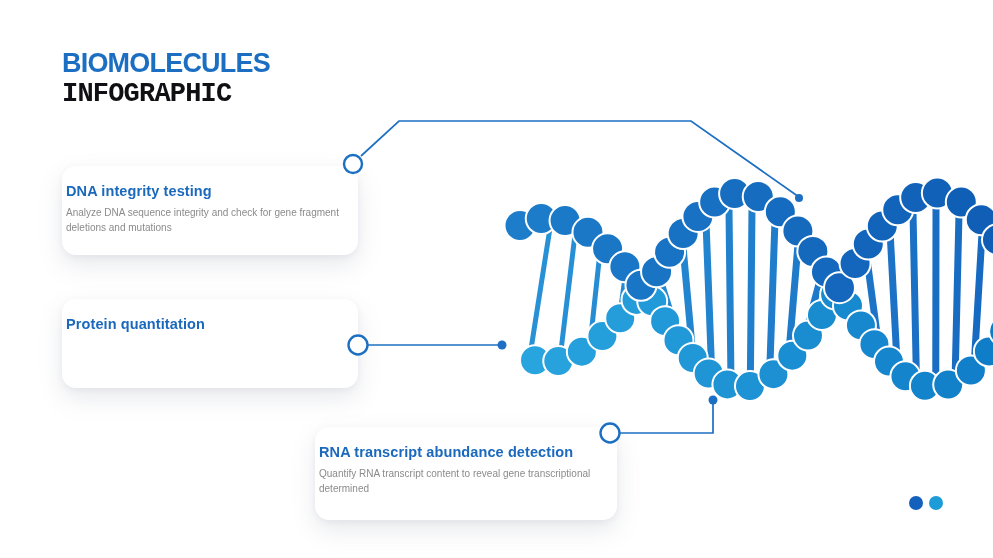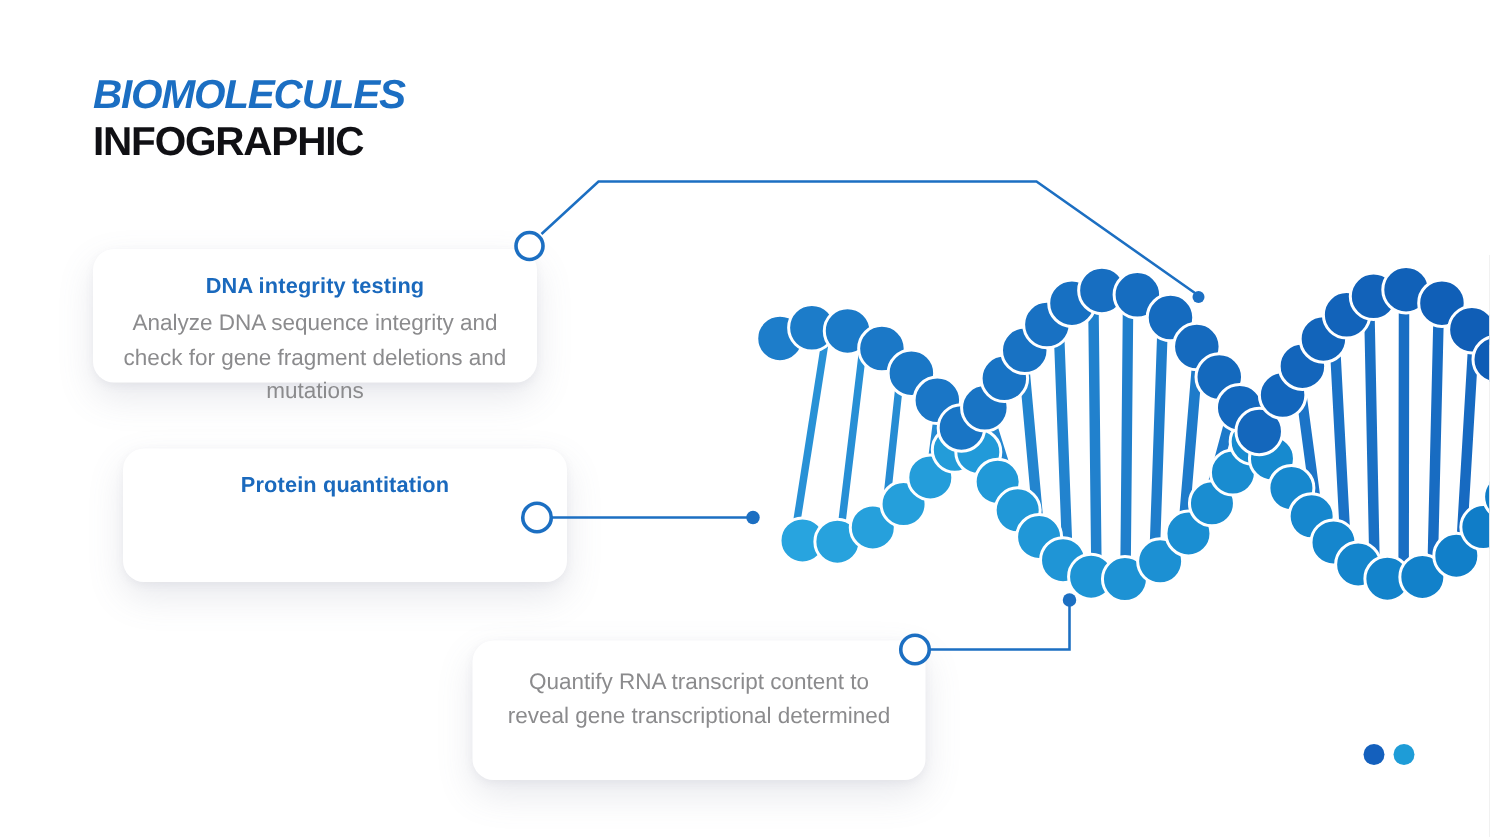--- a/index.html
+++ b/index.html
@@ -3,37 +3,37 @@
 <meta charset="utf-8">
 <style>
   html,body{margin:0;padding:0;background:#e8e8e8;}
   .stage{
     position:relative;width:993px;height:558px;background:#ffffff;
     overflow:hidden;font-family:"Liberation Sans",sans-serif;
   }
   
   .headline{position:absolute;left:62px;top:48px;line-height:31px;
     font-weight:bold;font-size:27px;letter-spacing:-0.8px;}
-  .headline .l1{color:var(--headline-blue);font-style:italic;}
-  .headline .l2{color:var(--headline-dark);}
+  .headline .l1{color:var(--headline-blue);}
+  .headline .l2{color:var(--headline-dark);font-family:Liberation Mono, monospace;}
   
   .card{
     position:absolute;background:var(--card-bg);border-radius:14px;
     box-shadow:0 10px 24px rgba(110,120,140,0.16), 0 2px 6px rgba(110,120,140,0.08);
-    padding:17px 19px;box-sizing:border-box;text-align:center;
+    padding:17px 4px;box-sizing:border-box;
   }
   .card-1{left:62px;top:166px;width:296px;height:89px;}
-  .card-2{left:62px;top:299px;width:296px;height:89px;margin-left:20px;}
+  .card-2{left:62px;top:299px;width:296px;height:89px;}
   .card-3{left:315px;top:427px;width:302px;height:93px;}
   .card-title{
     font-size:14.5px;font-weight:bold;color:var(--card-title);
     letter-spacing:0.1px;margin:0 0 6px 0;
   }
   .card-body{
-    font-size:15px;color:var(--card-body);line-height:1.5;margin:0;
+    font-size:10px;color:var(--card-body);line-height:1.5;margin:0;
   }
   
   svg.layer{position:absolute;left:0;top:0;width:993px;height:558px;}
   .c-line{fill:none;stroke:var(--accent);stroke-width:1.7px;}
   .c-ring{fill:#ffffff;stroke:var(--accent);stroke-width:2.4px;}
   .c-dot{fill:var(--accent);}
   
   .pagination{position:absolute;left:909px;top:496px;display:flex;gap:6px;}
   .page-dot{width:14px;height:14px;border-radius:50%;}
 </style>
@@ -131,20 +131,21 @@
   </svg>
 
   <div class="card card-1">
     <p class="card-title">DNA integrity testing</p>
     <p class="card-body">Analyze DNA sequence integrity and check for gene fragment deletions and mutations</p>
   </div>
   <div class="card card-2">
     <p class="card-title">Protein quantitation</p>
   </div>
   <div class="card card-3">
+    <p class="card-title">RNA transcript abundance detection</p>
     <p class="card-body">Quantify RNA transcript content to reveal gene transcriptional determined</p>
   </div>
 
   <svg class="layer" viewBox="0 0 993 558" aria-hidden="true">
     <polyline class="c-line" points="361,156 399,121 691,121 799,197"></polyline>
     <circle class="c-ring" cx="353" cy="164" r="9"></circle>
     <circle class="c-dot" cx="799" cy="198" r="4"></circle>
 
     <line class="c-line" x1="368" y1="345" x2="499" y2="345"></line>
     <circle class="c-ring" cx="358" cy="345" r="9.5"></circle>

